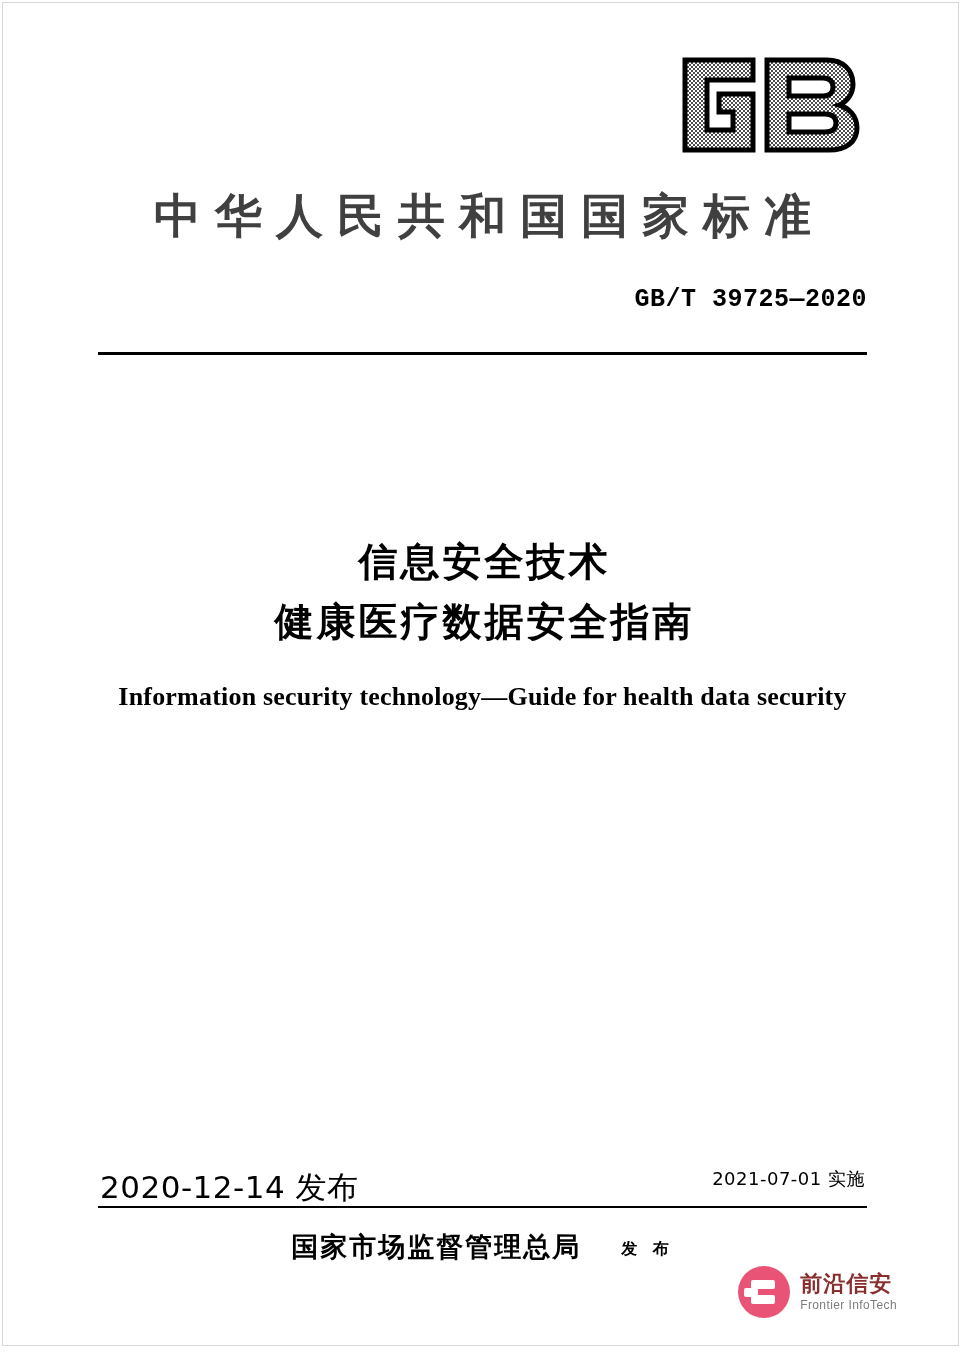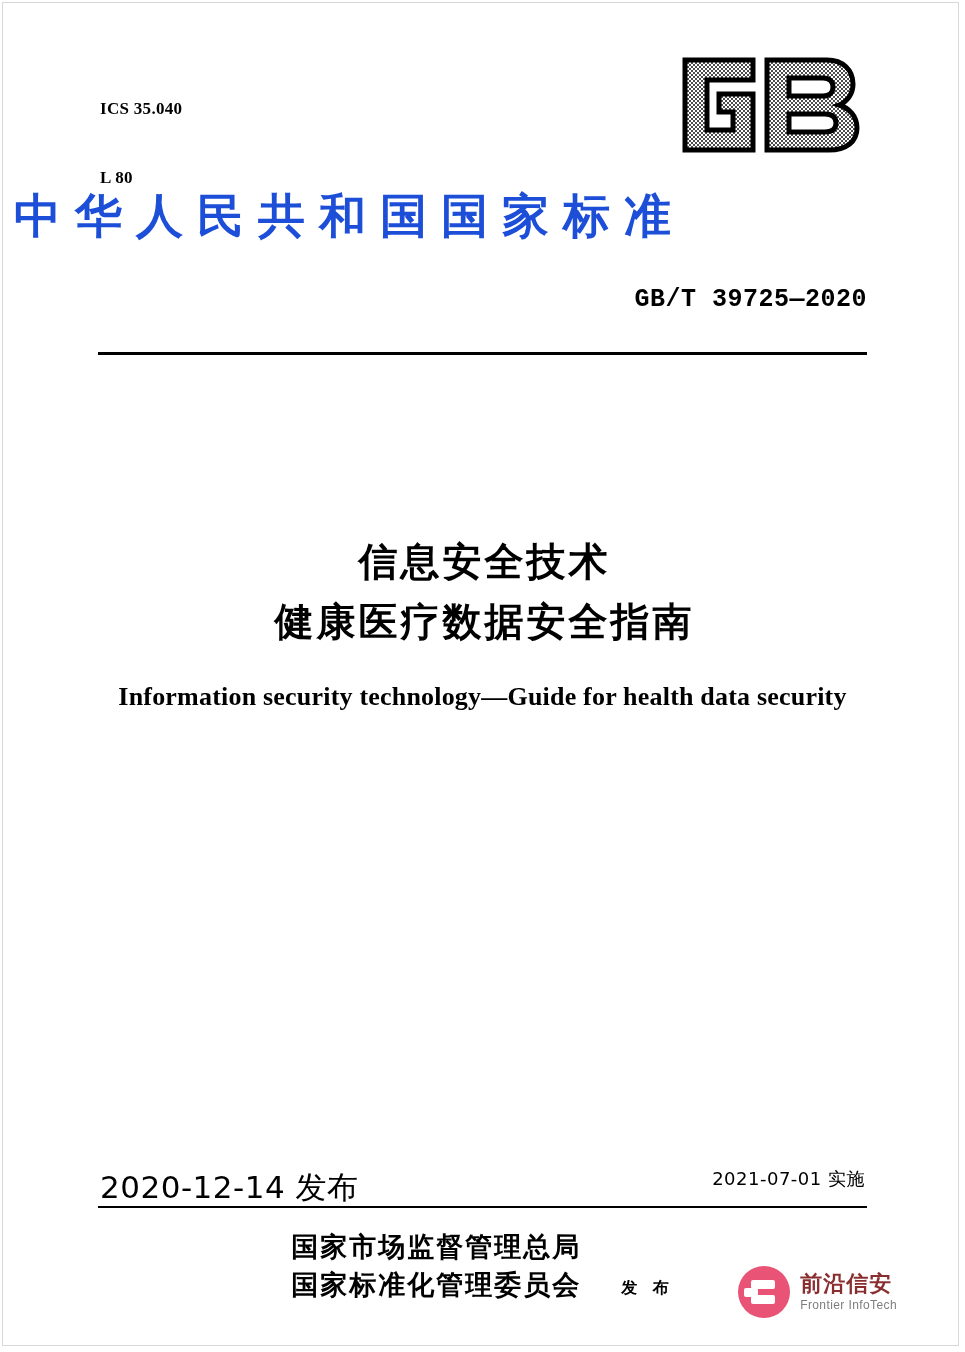--- a/index.html
+++ b/index.html
@@ -56,26 +56,27 @@
     height: 118px;
   }
   .gb-logo svg { display: block; }
 
   
   .std-title {
     position: absolute;
     left: 0;
     right: 0;
     top: 185px;
+    text-align: center;
     font-family: "DejaVu Sans", "Liberation Sans", sans-serif;
     font-weight: bold;
     font-size: 47px;
     letter-spacing: 14px;
     text-indent: 14px;
-    color: #1d4ed8;
+    color: #404040;
   }
 
   .std-code {
     position: absolute;
     right: 98px;
     top: 285px;
     font-family: Liberation Mono, monospace;
     font-weight: bold;
     font-size: 25px;
     letter-spacing: 0.5px;
@@ -236,24 +237,20 @@
     letter-spacing: 0.4px;
     margin-top: 2px;
   }
 </style>
 </head>
 <body>
 
 <div class="page">
   <div class="page-border"></div>
 
-  <div class="ics-block">
-    <div>ICS 35.040</div>
-    <div>L 80</div>
-  </div>
 
   <div class="gb-logo">
     <svg viewBox="0 0 210 118" width="210" height="118" aria-hidden="true">
       <defs>
         <pattern id="hatch" width="4" height="4" patternUnits="userSpaceOnUse">
           <rect width="4" height="4" fill="#ffffff"></rect>
           <circle cx="1" cy="1" r="1" fill="#111111"></circle>
           <circle cx="3" cy="3" r="1" fill="#111111"></circle>
         </pattern>
       </defs>
@@ -278,21 +275,20 @@
   </div>
   <div class="doc-title-en">Information security technology—Guide for health data security</div>
 
   <div class="date-left">2020-12-14 发布</div>
   <div class="date-right">2021-07-01 实施</div>
   <div class="rule-bottom"></div>
 
   <div class="issuer-wrap">
     <div class="issuer-names">
       <div>国家市场监督管理总局</div>
-      <div>国家标准化管理委员会</div>
     </div>
     <div class="issue-word">发 布</div>
   </div>
 
   <div class="watermark">
     <div class="wm-badge">
       <div class="wm-bar-mid"></div>
     </div>
     <div class="wm-text">
       <div class="wm-cn">前沿信安</div>

